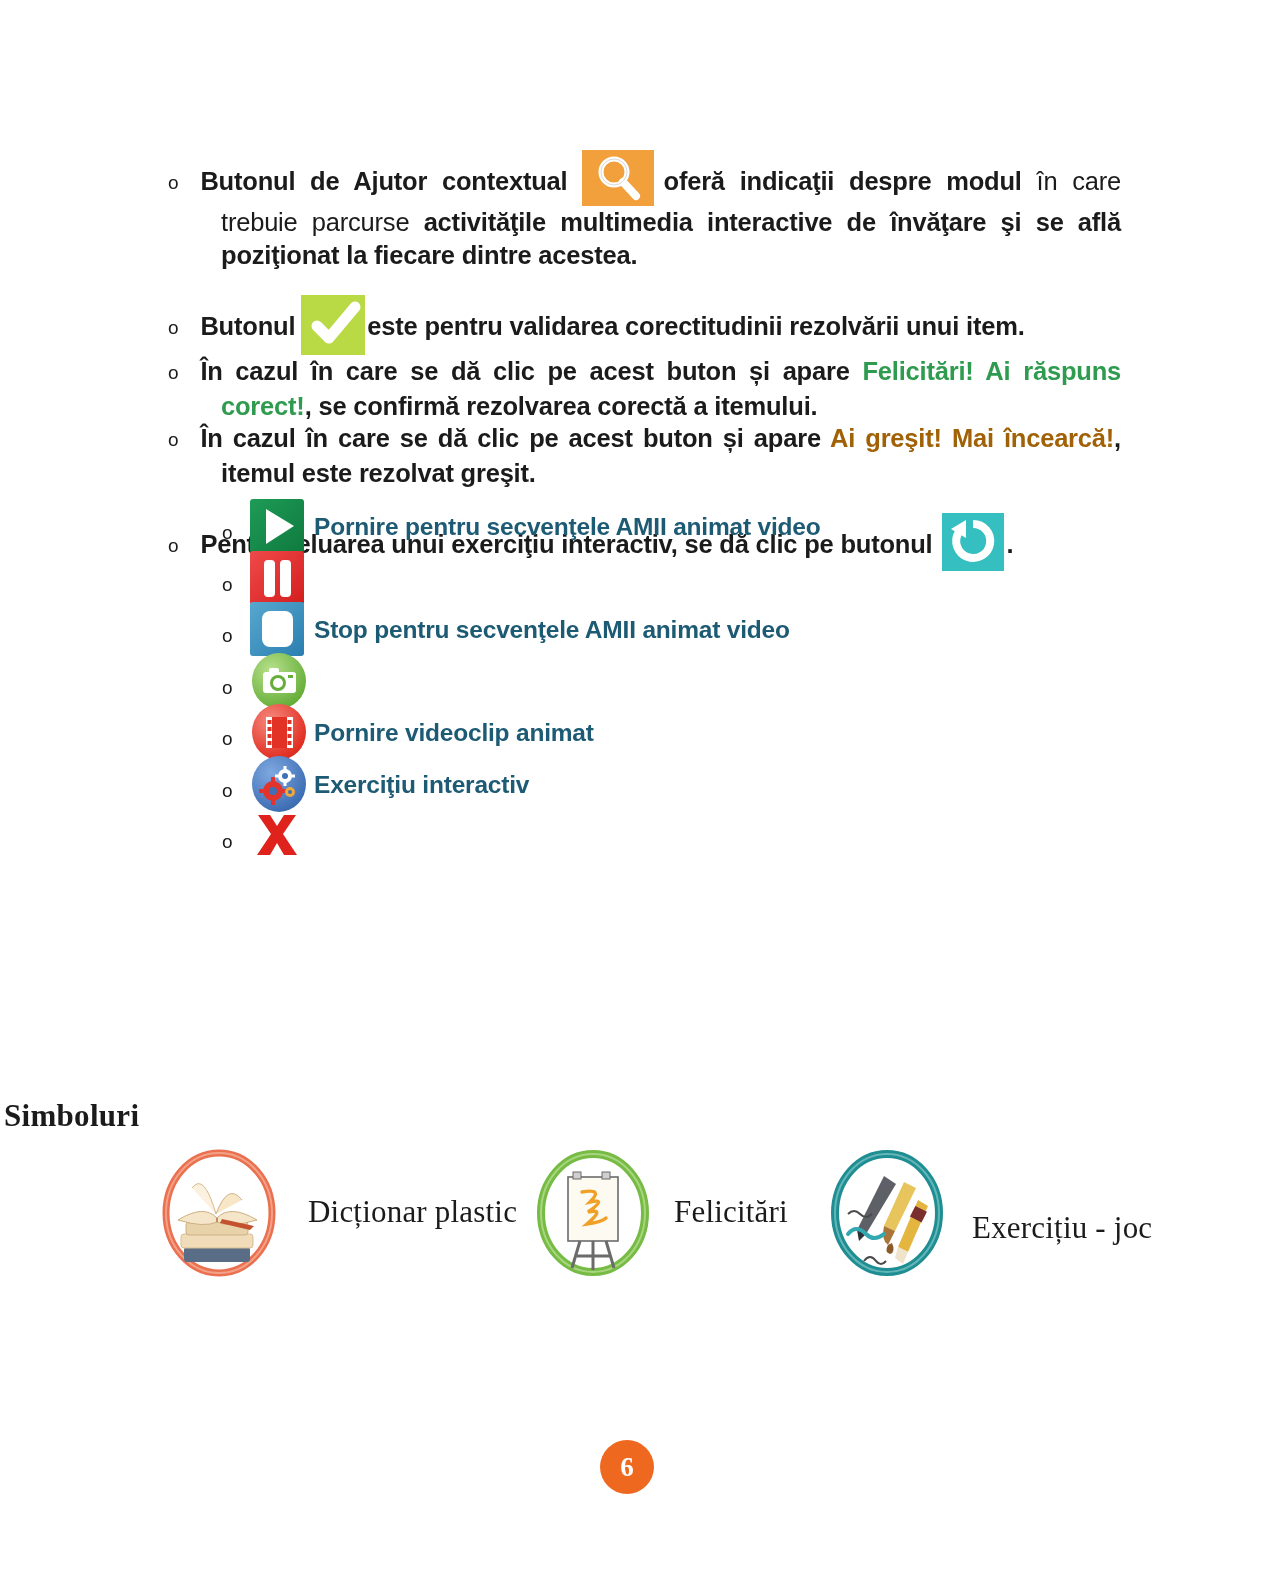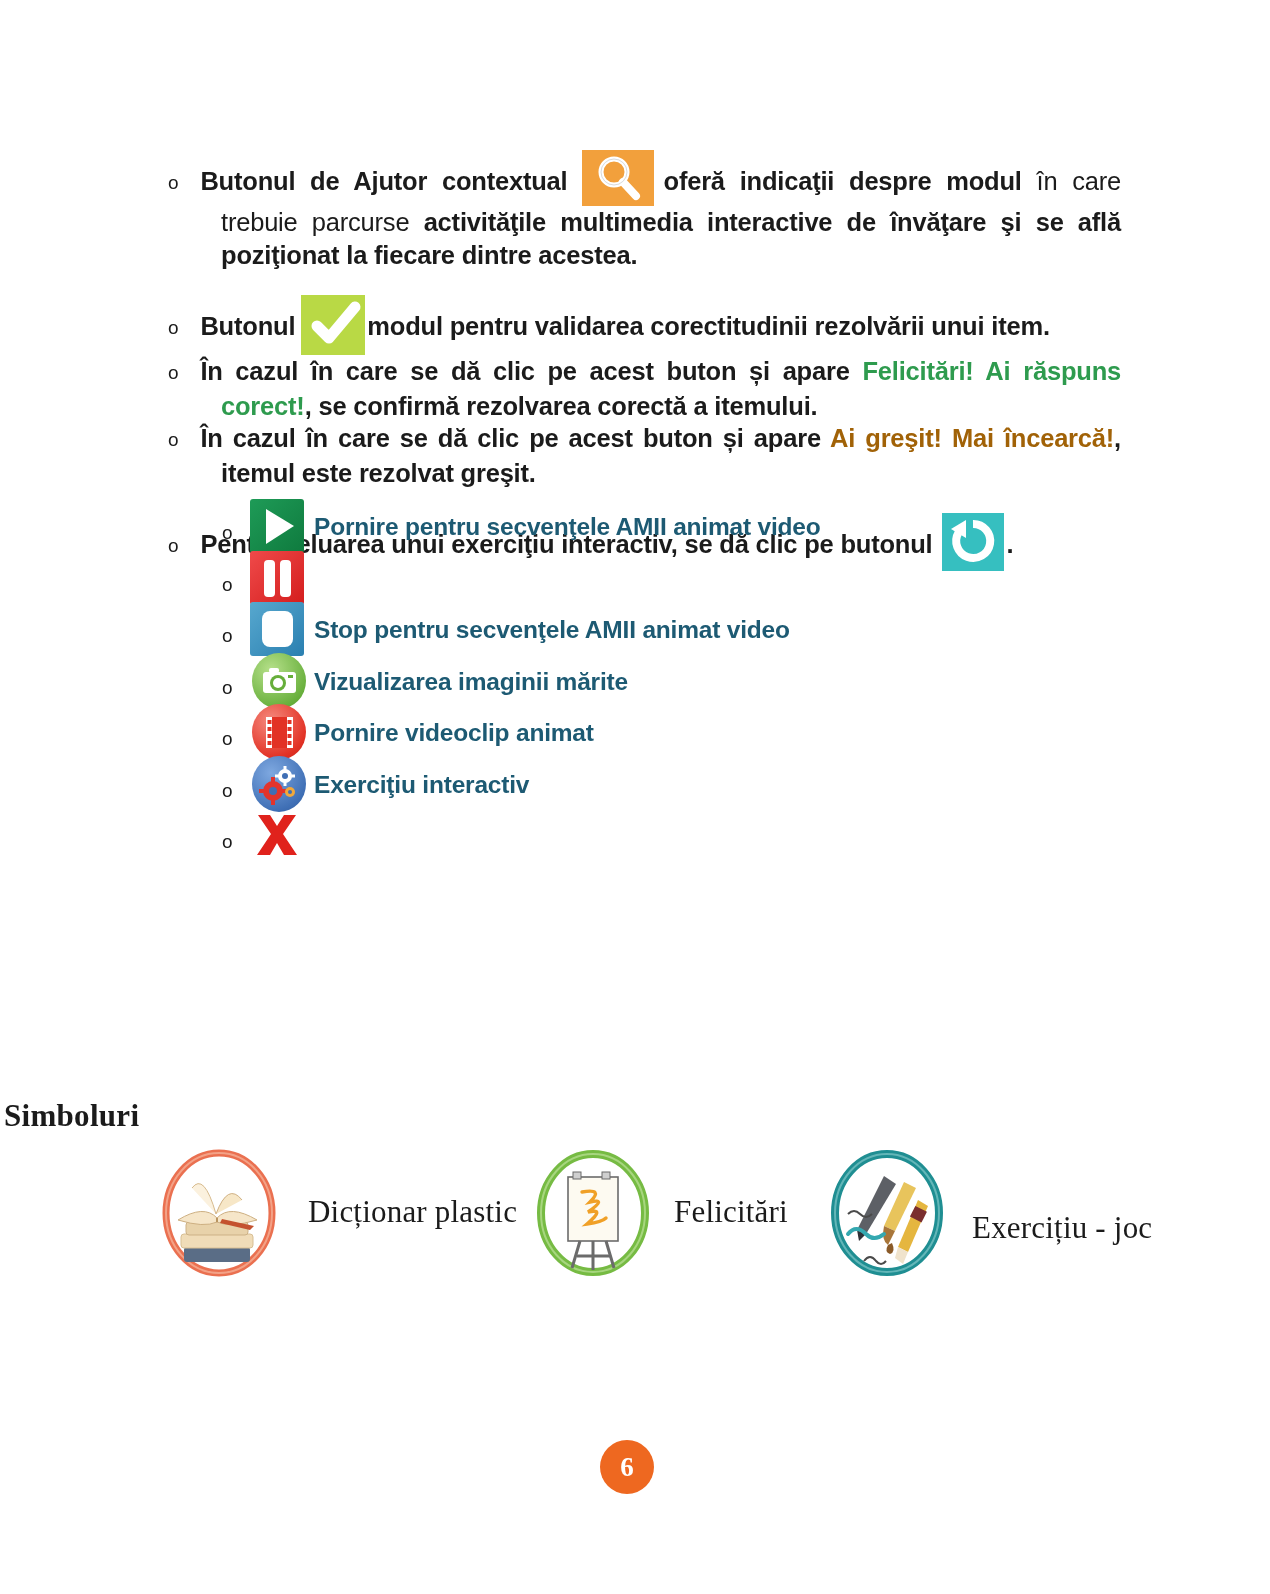--- a/index.html
+++ b/index.html
@@ -94,21 +94,21 @@
       </span><span>oferă indicaţii despre modul</span>
       <span class="thin">în care trebuie parcurse</span>
       <span>activităţile multimedia interactive de învăţare şi se află poziţionat la fiecare dintre acestea.</span>
     </p>
 
     <p class="para indent" style="margin-top:24px;">
       <span class="sp"></span><span class="bullet">o</span><span class="sp"></span><span>Butonul</span><span class="ico ico-check">
           <svg width="64" height="64" viewBox="0 0 64 64">
             <path d="M14 33 L26 45 L52 14" fill="none" stroke="#ffffff" stroke-width="11" stroke-linecap="round" stroke-linejoin="round"></path>
           </svg>
-      </span><span>modul pentru validarea corectitudinii rezolvării  unui item.</span>
+      </span><span>este pentru validarea corectitudinii rezolvării  unui item.</span>
     </p>
 
     <p class="para indent">
       <span class="sp"></span><span class="bullet">o</span><span class="sp"></span><span>În cazul în care se dă clic pe acest buton și apare </span><span class="green-txt">Felicitări! Ai răspuns corect!</span><span>, se confirmă rezolvarea corectă a itemului.</span>
     </p>
 
     <p class="para indent">
       <span class="sp"></span><span class="bullet">o</span><span class="sp"></span><span>În cazul în care se dă clic pe acest buton și apare </span><span class="red-txt">Ai greşit! Mai încearcă!</span><span>, itemul este rezolvat greşit.</span>
     </p>
 
@@ -162,21 +162,20 @@
       <span class="leg-ico">
         <span class="circ cam"></span>
         <svg style="position:absolute;left:6px;top:1px" width="54" height="56" viewBox="0 0 54 56">
           <rect x="11" y="19" width="33" height="21" rx="3" fill="#ffffff"></rect>
           <rect x="17" y="15" width="10" height="5" rx="2" fill="#ffffff"></rect>
           <circle cx="26" cy="30" r="8" fill="#66ae3a"></circle>
           <circle cx="26" cy="30" r="5" fill="#ffffff"></circle>
           <rect x="36" y="22" width="5" height="3" fill="#66ae3a"></rect>
         </svg>
       </span>
-      <span class="leg-label">Vizualizarea imaginii mărite</span>
     </div>
 
     <div class="leg-row">
       <span class="leg-bullet">o</span>
       <span class="leg-ico">
         <span class="circ film"></span>
         <svg style="position:absolute;left:6px;top:1px" width="54" height="56" viewBox="0 0 54 56">
           <rect x="14" y="13" width="27" height="31" fill="#ffffff"></rect>
           <rect x="20" y="13" width="15" height="31" fill="#e23225"></rect>
           <rect x="15.5" y="16" width="4" height="4" fill="#e23225"></rect>

